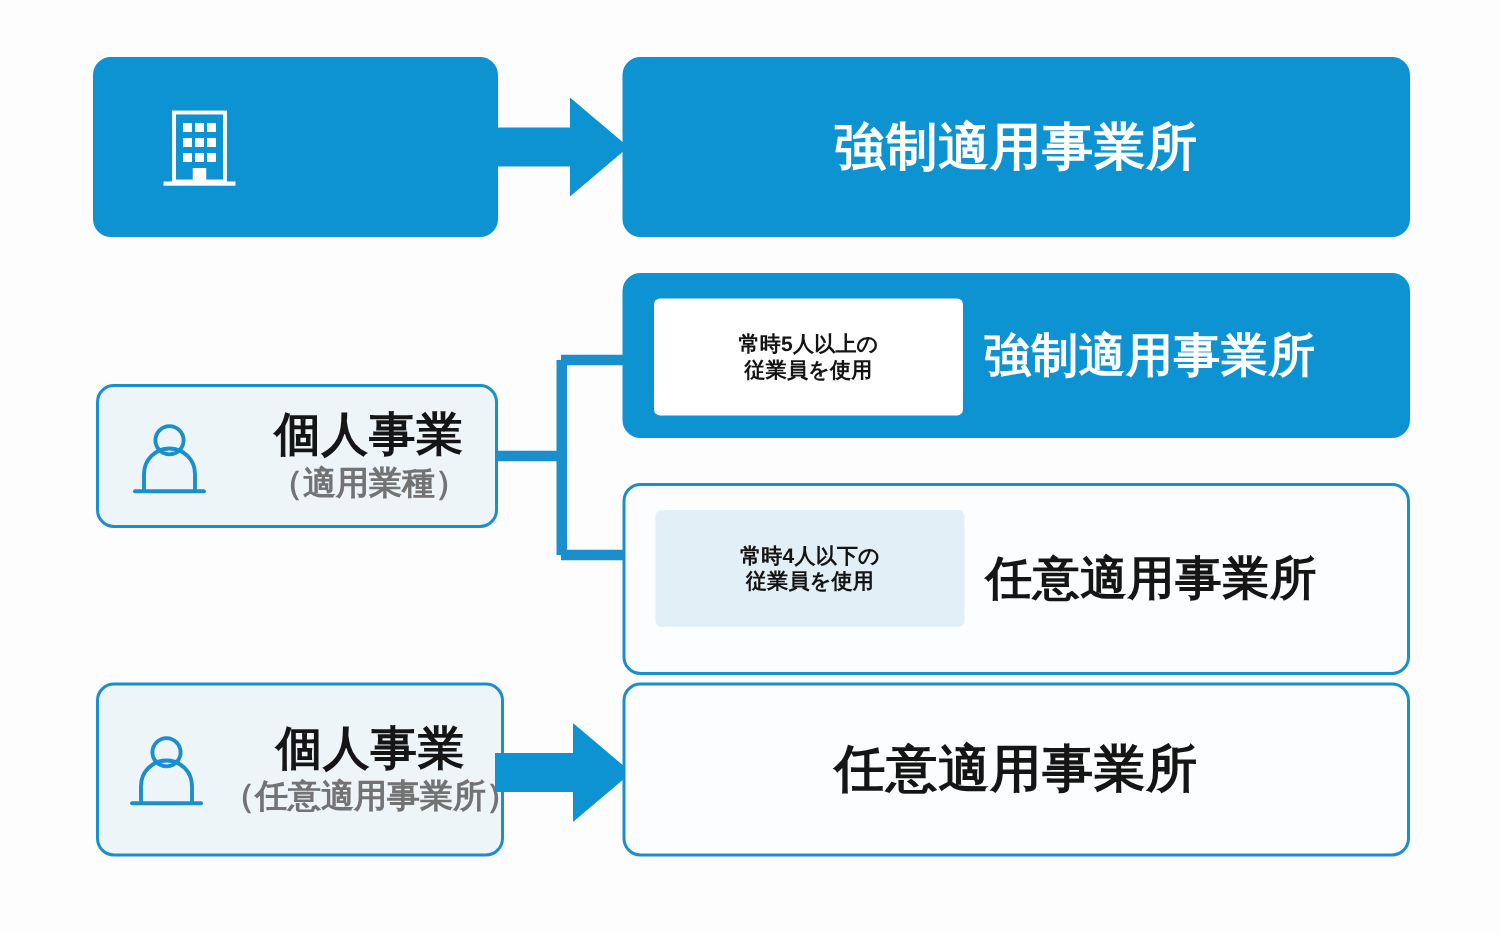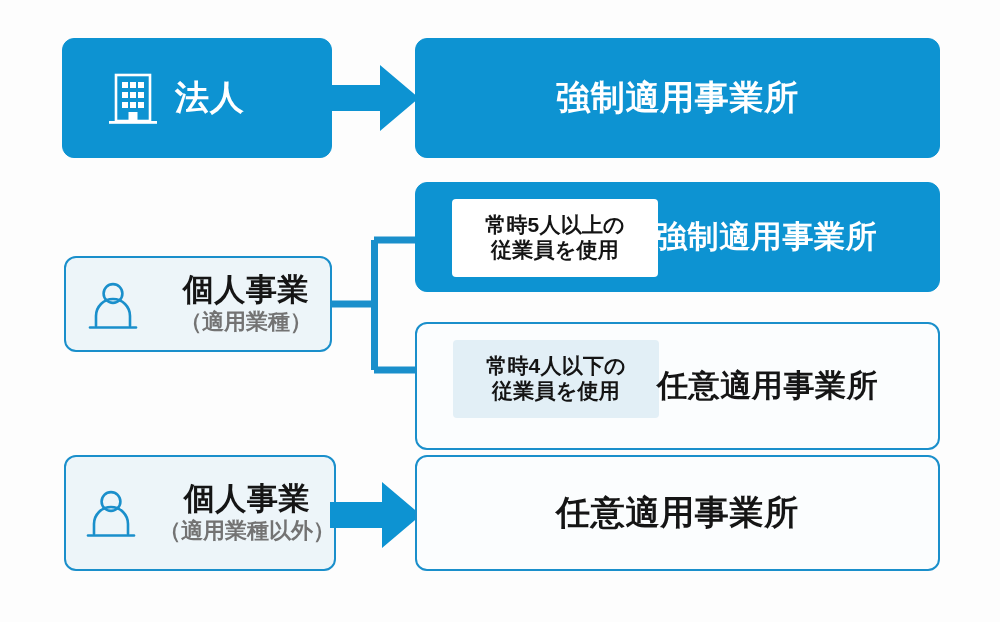--- a/index.html
+++ b/index.html
@@ -69,26 +69,25 @@
 
   
   .chip {
     position: absolute;
     box-sizing: border-box;
     display: flex;
     flex-direction: column;
     align-items: center;
     justify-content: center;
     line-height: 1.18;
-    font-size: 21px;
+    font-size: 14px;
     font-weight: 700;
     color: #141414;
     white-space: nowrap;
     letter-spacing: 0.01em;
-    margin-left: 16px;
   }
   .chip.white  { background: #ffffff; border-radius: 4px; }
   .chip.bluish { background: #e2eff6; border-radius: 4px; }
 
   
   .icon {
     position: absolute;
     display: block;
   }
 
@@ -113,21 +112,20 @@
         <rect x="15" y="21" width="6" height="6" fill="#ffffff"></rect>
         <rect x="23" y="21" width="6" height="6" fill="#ffffff"></rect>
         <rect x="31" y="21" width="6" height="6" fill="#ffffff"></rect>
         <rect x="15" y="31" width="6" height="6" fill="#ffffff"></rect>
         <rect x="23" y="31" width="6" height="6" fill="#ffffff"></rect>
         <rect x="31" y="31" width="6" height="6" fill="#ffffff"></rect>
         <rect x="21.5" y="41" width="9" height="9" fill="#ffffff"></rect>
         <rect x="2" y="50" width="48" height="2.8" fill="#ffffff"></rect>
       </svg>
     </span>
-    <span class="lbl lbl-white title-lg" style="position:absolute; left:112px; top:50%; transform:translateY(-50%);">法人</span>
   </div>
 
   <span class="arrow" style="left:326px; top:63px; width:94px; height:70px;">
     <svg width="94" height="70" viewBox="0 0 94 70" xmlns="http://www.w3.org/2000/svg">
       <path d="M0 22 L54 22 L54 2 L93 35 L54 68 L54 48 L0 48 Z" fill="#0d93d2"></path>
     </svg>
   </span>
 
   <div class="box solid" style="left:415px; top:38px; width:525px; height:120px; justify-content:center;">
     <span class="lbl lbl-white title-lg">強制適用事業所</span>
@@ -177,21 +175,21 @@
   <div class="box tint" style="left:64px; top:455px; width:272px; height:116px;">
     <span class="icon" style="left:18px; top:31px; width:54px; height:54px;">
       <svg width="54" height="54" viewBox="0 0 54 54" fill="none" xmlns="http://www.w3.org/2000/svg">
         <circle cx="27" cy="13.5" r="9.4" stroke="#1a8fcb" stroke-width="2.6" fill="none"></circle>
         <path d="M10 46 L10 36 A17 17 0 0 1 44 36 L44 46" stroke="#1a8fcb" stroke-width="2.6" fill="none" stroke-linecap="round"></path>
         <line x1="4" y1="47.5" x2="50" y2="47.5" stroke="#1a8fcb" stroke-width="2.6" stroke-linecap="round"></line>
       </svg>
     </span>
     <span class="stack" style="position:absolute; left:72px; right:6px; top:50%; transform:translateY(-50%);">
       <span class="lbl lbl-dark title-md">個人事業</span>
-      <span class="sub">（適用業種以外）</span>
+      <span class="sub">（任意適用事業所）</span>
     </span>
   </div>
 
   <span class="arrow" style="left:330px; top:480px; width:92px; height:70px;">
     <svg width="92" height="70" viewBox="0 0 92 70" xmlns="http://www.w3.org/2000/svg">
       <path d="M0 22 L52 22 L52 2 L91 35 L52 68 L52 48 L0 48 Z" fill="#0d93d2"></path>
     </svg>
   </span>
 
   <div class="box outline" style="left:415px; top:455px; width:525px; height:116px; justify-content:center;">

